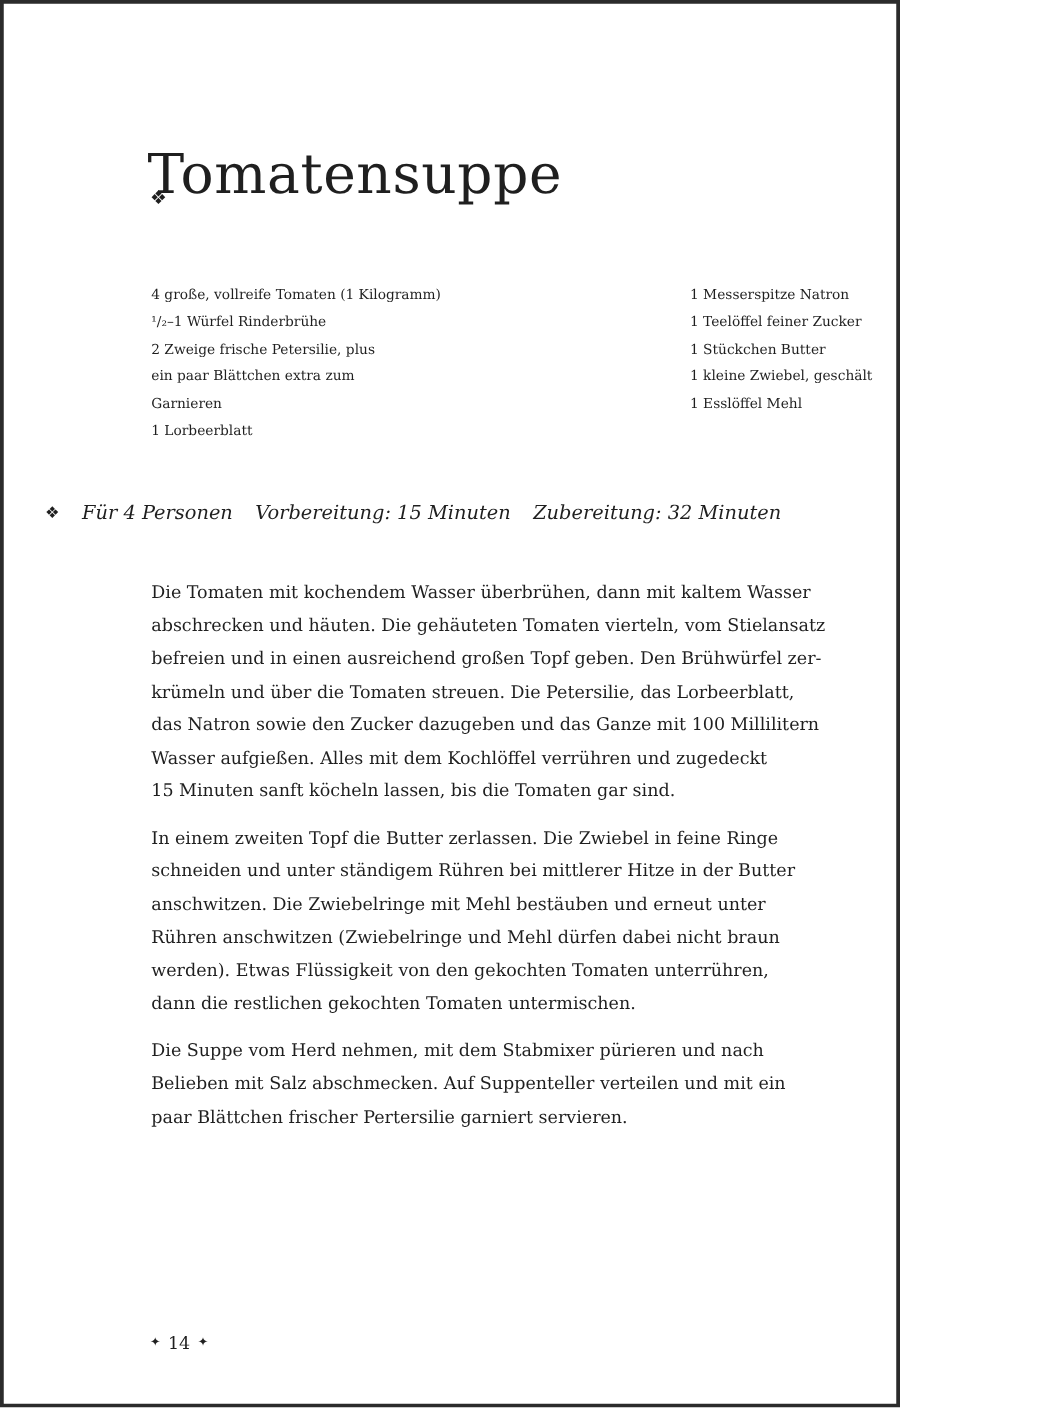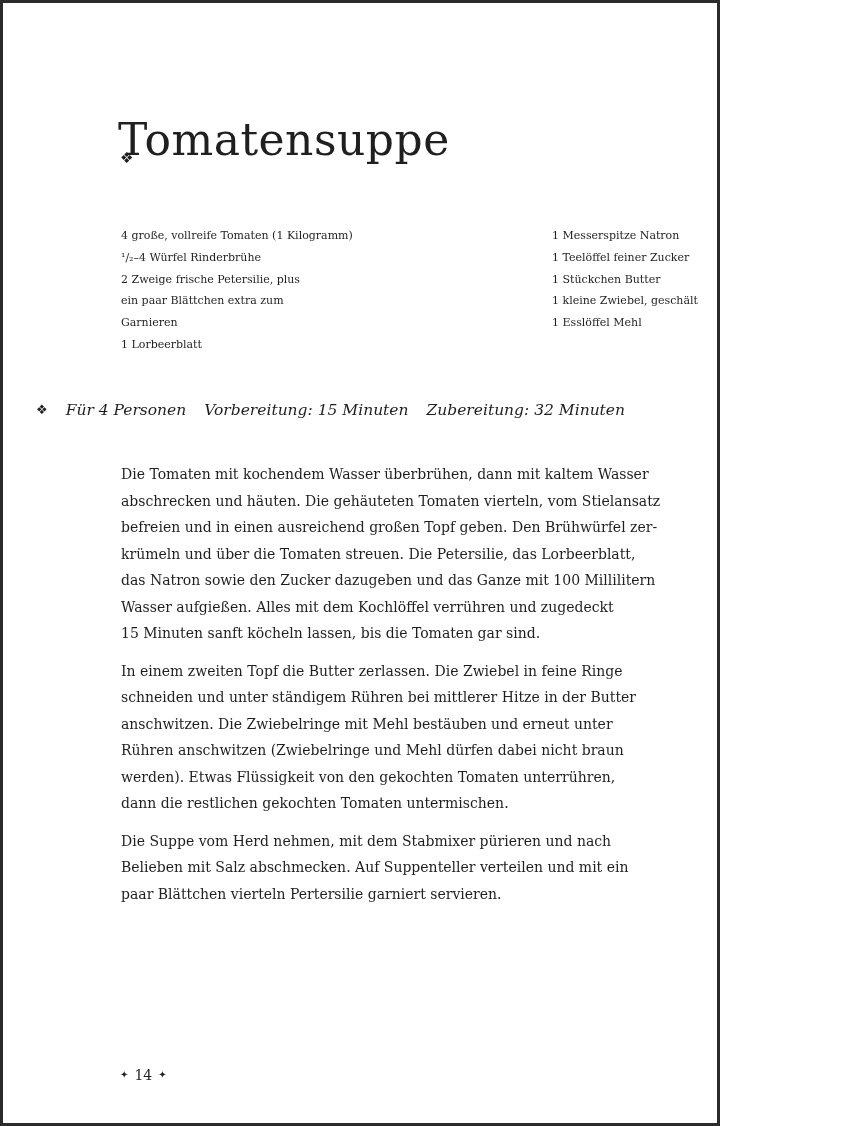--- a/index.html
+++ b/index.html
@@ -93,21 +93,21 @@
 <body>
 
 <div class="page">
 
   <h1 class="recipe-title">Tomatensuppe</h1>
 
   <div class="title-ornament">❖</div>
 
   <div class="ingredients-col left">
     <div class="ingredient-line">4 große, vollreife Tomaten (1 Kilogramm)</div>
-    <div class="ingredient-line">¹/₂–4 Würfel Rinderbrühe</div>
+    <div class="ingredient-line">¹/₂–1 Würfel Rinderbrühe</div>
     <div class="ingredient-line">2 Zweige frische Petersilie, plus</div>
     <div class="ingredient-line">ein paar Blättchen extra zum</div>
     <div class="ingredient-line">Garnieren</div>
     <div class="ingredient-line">1 Lorbeerblatt</div>
   </div>
 
   <div class="ingredients-col right">
     <div class="ingredient-line">1 Messerspitze Natron</div>
     <div class="ingredient-line">1 Teelöffel feiner Zucker</div>
     <div class="ingredient-line">1 Stückchen Butter</div>
@@ -131,21 +131,21 @@
 Wasser aufgießen. Alles mit dem Kochlöffel verrühren und zugedeckt
 15 Minuten sanft köcheln lassen, bis die Tomaten gar sind.</p>
     <p class="instruction-paragraph">In einem zweiten Topf die Butter zerlassen. Die Zwiebel in feine Ringe
 schneiden und unter ständigem Rühren bei mittlerer Hitze in der Butter
 anschwitzen. Die Zwiebelringe mit Mehl bestäuben und erneut unter
 Rühren anschwitzen (Zwiebelringe und Mehl dürfen dabei nicht braun
 werden). Etwas Flüssigkeit von den gekochten Tomaten unterrühren,
 dann die restlichen gekochten Tomaten untermischen.</p>
     <p class="instruction-paragraph">Die Suppe vom Herd nehmen, mit dem Stabmixer pürieren und nach
 Belieben mit Salz abschmecken. Auf Suppenteller verteilen und mit ein
-paar Blättchen vierteln Pertersilie garniert servieren.</p>
+paar Blättchen frischer Pertersilie garniert servieren.</p>
   </div>
 
   <div class="page-footer">
     <span class="footer-star">✦</span>
     <span>14</span>
     <span class="footer-star">✦</span>
   </div>
 
 </div>
 

